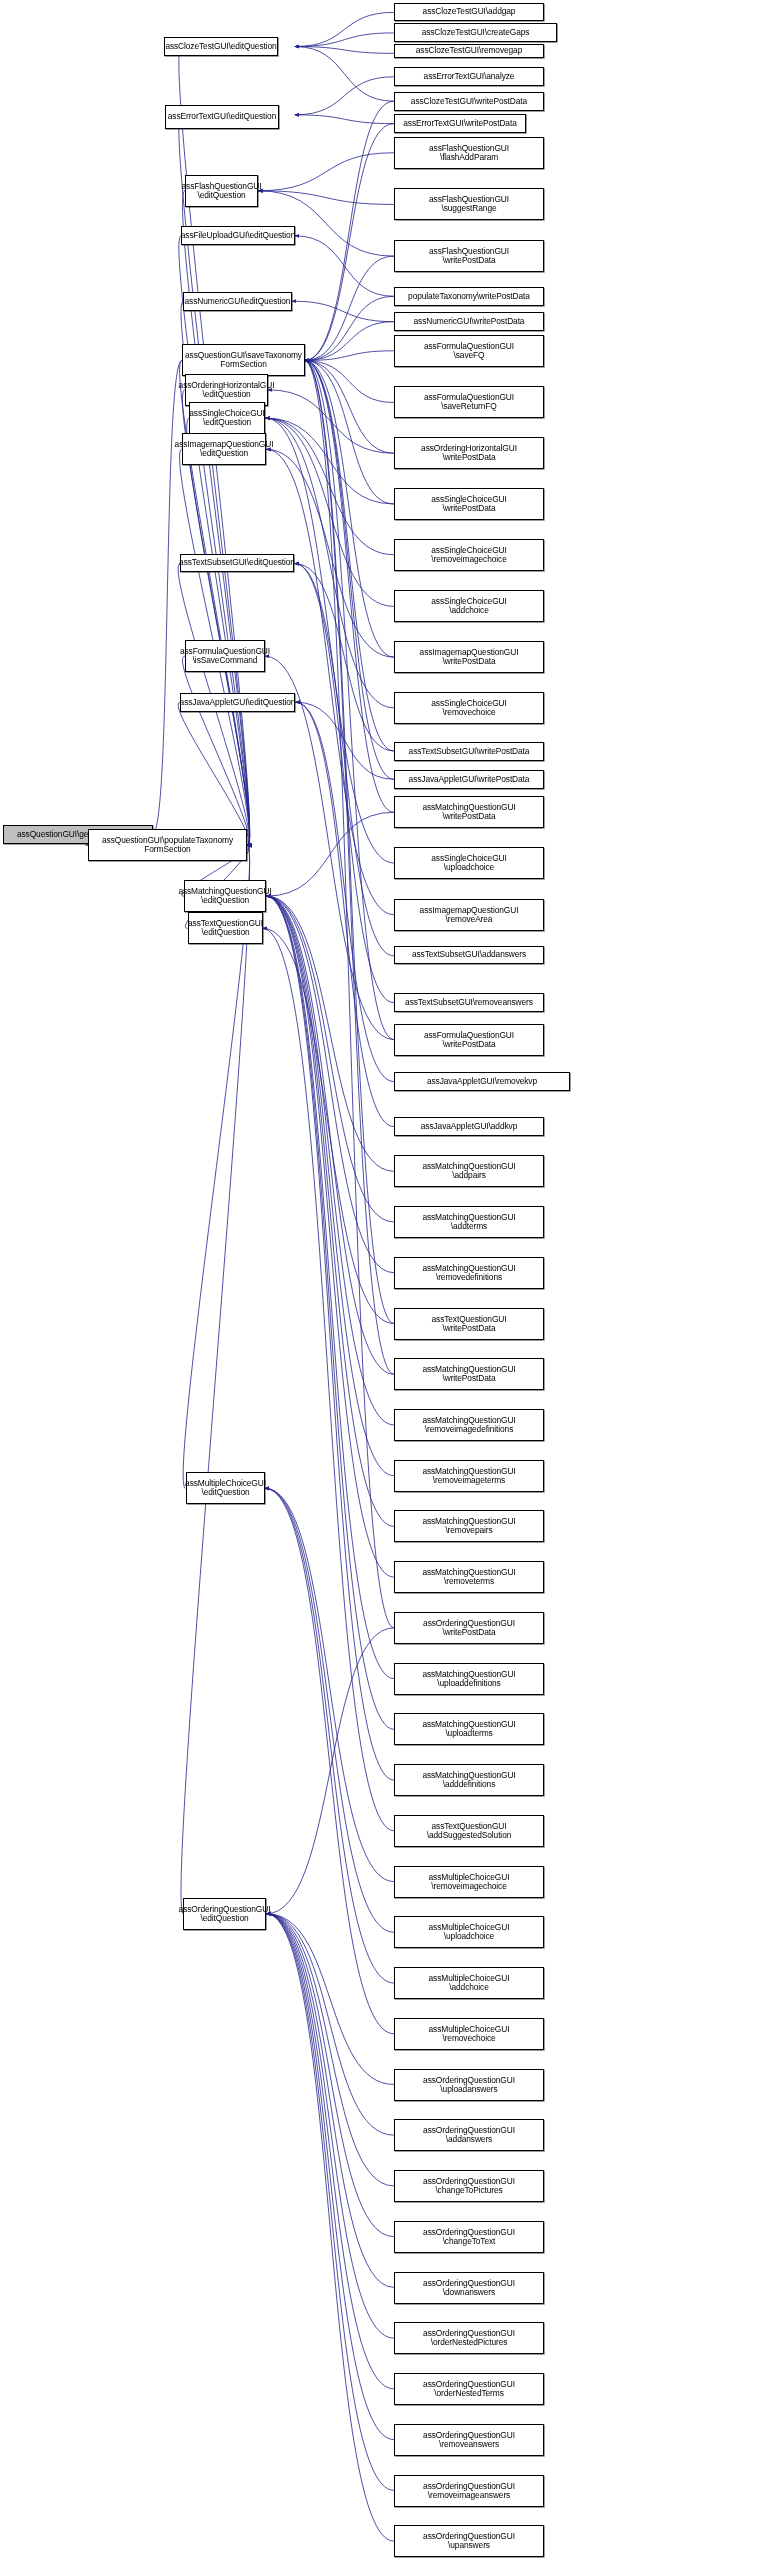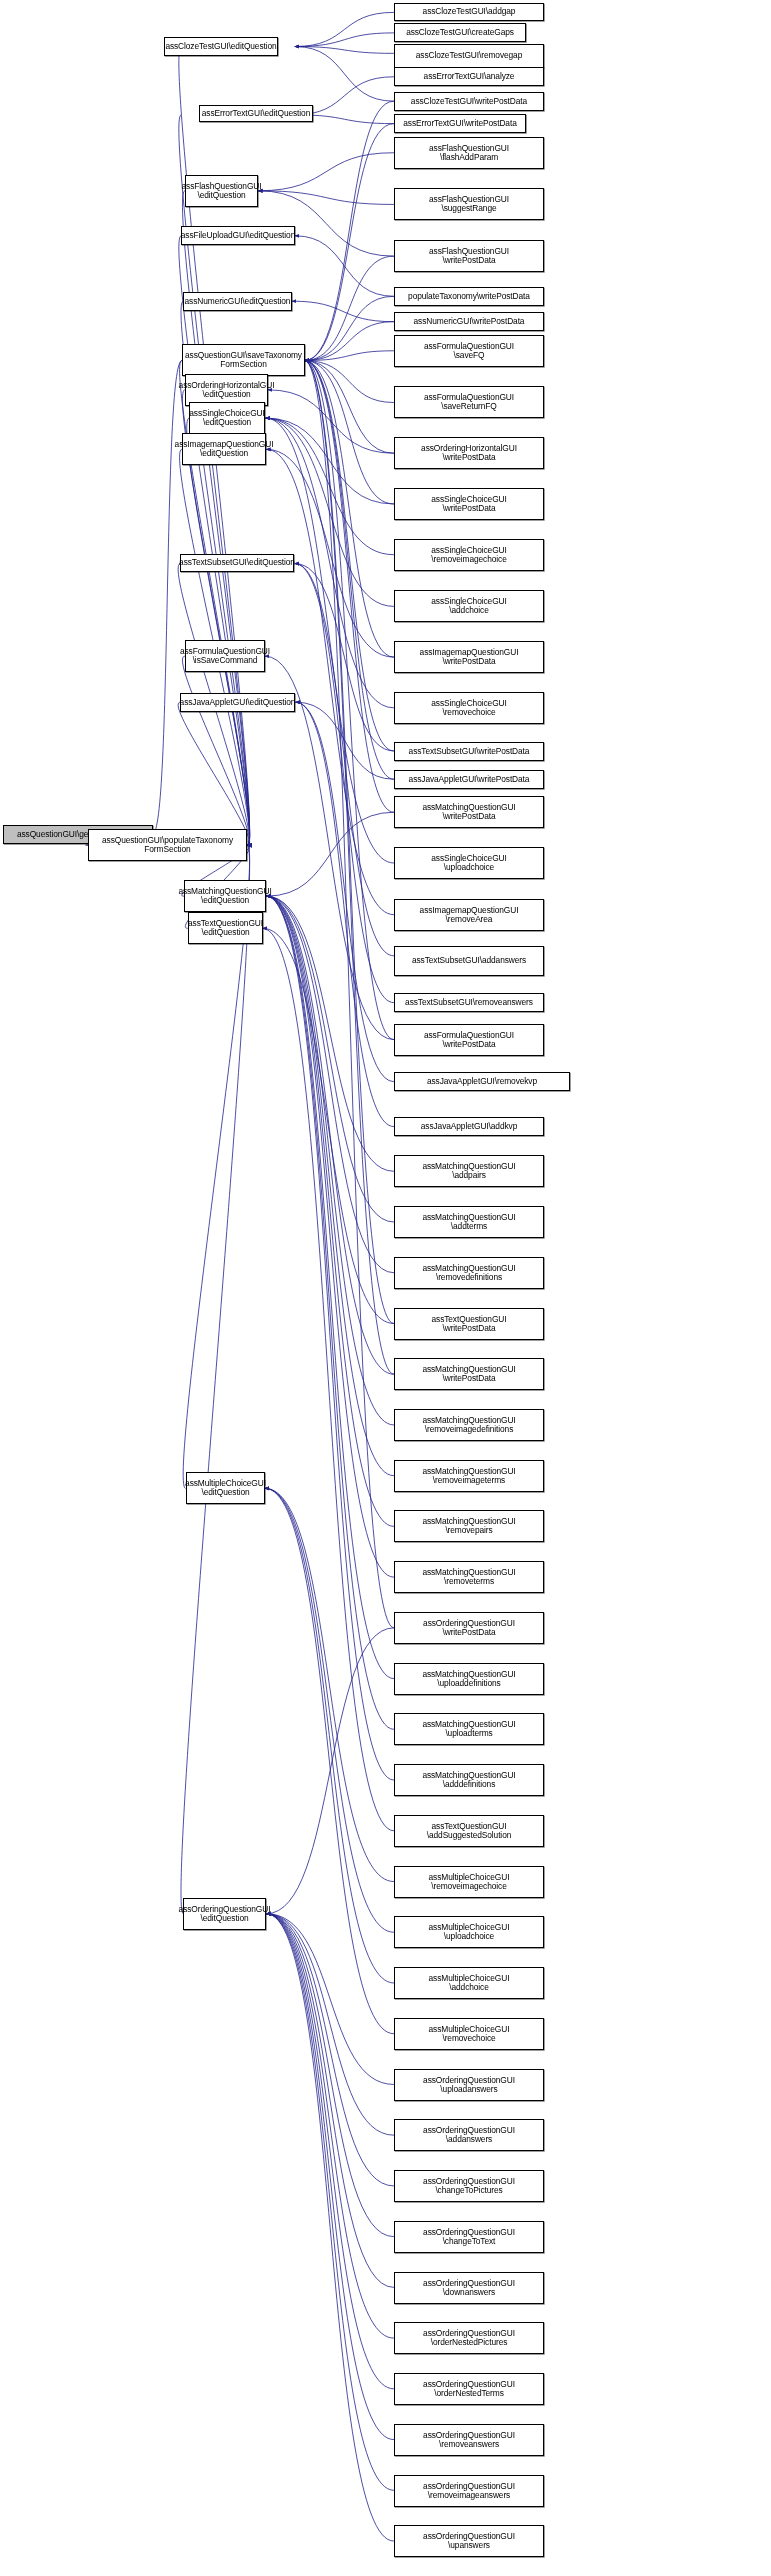--- a/index.html
+++ b/index.html
@@ -131,21 +131,21 @@
       <path d="M537,3186.979696969697 C441.3,3186.979696969697 458.7,2608.4626515151517 363,2608.4626515151517" fill="none" stroke="#24248f" stroke-width="1.1" marker-end="url(#ah)"></path>
       <path d="M537,3256.1357575757575 C441.3,3256.1357575757575 458.7,2608.4626515151517 363,2608.4626515151517" fill="none" stroke="#24248f" stroke-width="1.1" marker-end="url(#ah)"></path>
       <path d="M537,3325.291818181818 C441.3,3325.291818181818 458.7,2608.4626515151517 363,2608.4626515151517" fill="none" stroke="#24248f" stroke-width="1.1" marker-end="url(#ah)"></path>
       <path d="M537,3394.447878787879 C441.3,3394.447878787879 458.7,2608.4626515151517 363,2608.4626515151517" fill="none" stroke="#24248f" stroke-width="1.1" marker-end="url(#ah)"></path>
       <path d="M537,3463.6039393939395 C441.3,3463.6039393939395 458.7,2608.4626515151517 363,2608.4626515151517" fill="none" stroke="#24248f" stroke-width="1.1" marker-end="url(#ah)"></path>
     </svg>
 <div class="node root" style="left: 2.9px; top: 825px; width: 150px; height: 18.6px;">assQuestionGUI\getTaxonomyIds</div>
     <div class="node" style="left: 88px; top: 829px; width: 159px; height: 32px;">assQuestionGUI\populateTaxonomy
 FormSection</div>
     <div class="node" style="left: 164px; top: 37px; width: 114px; height: 18.6px;">assClozeTestGUI\editQuestion</div>
-    <div class="node" style="left: 199px; top: 105px; width: 114px; height: 17px;">assErrorTextGUI\editQuestion</div>
+    <div class="node" style="left: 165px; top: 105px; width: 114px; height: 24px;">assErrorTextGUI\editQuestion</div>
     <div class="node" style="left: 185px; top: 175px; width: 73px; height: 32px;">assFlashQuestionGUI
 \editQuestion</div>
     <div class="node" style="left: 181px; top: 226px; width: 114px; height: 18.6px;">assFileUploadGUI\editQuestion</div>
     <div class="node" style="left: 183px; top: 292px; width: 109px; height: 18.6px;">assNumericGUI\editQuestion</div>
     <div class="node" style="left: 182px; top: 344px; width: 123px; height: 32px;">assQuestionGUI\saveTaxonomy
 FormSection</div>
     <div class="node" style="left: 185px; top: 374px; width: 83px; height: 32px;">assOrderingHorizontalGUI
 \editQuestion</div>
     <div class="node" style="left: 189px; top: 402px; width: 76px; height: 32px;">assSingleChoiceGUI
 \editQuestion</div>
@@ -157,22 +157,22 @@
     <div class="node" style="left: 180px; top: 693px; width: 115px; height: 18.6px;">assJavaAppletGUI\editQuestion</div>
     <div class="node" style="left: 184px; top: 880px; width: 82px; height: 32px;">assMatchingQuestionGUI
 \editQuestion</div>
     <div class="node" style="left: 188px; top: 912px; width: 75px; height: 32px;">assTextQuestionGUI
 \editQuestion</div>
     <div class="node" style="left: 186px; top: 1472px; width: 79px; height: 32px;">assMultipleChoiceGUI
 \editQuestion</div>
     <div class="node" style="left: 183px; top: 1898px; width: 83px; height: 32px;">assOrderingQuestionGUI
 \editQuestion</div>
     <div class="node" style="left: 394px; top: 2.9px; width: 150px; height: 18.6px;">assClozeTestGUI\addgap</div>
-    <div class="node" style="left: 394px; top: 23.4px; width: 132px; height: 18.6px;">assClozeTestGUI\createGaps</div>
-    <div class="node" style="left: 394px; top: 44px; width: 150px; height: 24px;">assClozeTestGUI\removegap</div>
+    <div class="node" style="left: 394px; top: 23.4px; width: 163px; height: 18.6px;">assClozeTestGUI\createGaps</div>
+    <div class="node" style="left: 394px; top: 44px; width: 150px; height: 14px;">assClozeTestGUI\removegap</div>
     <div class="node" style="left: 394px; top: 67px; width: 150px; height: 18.6px;">assErrorTextGUI\analyze</div>
     <div class="node" style="left: 394px; top: 92px; width: 150px; height: 18.6px;">assClozeTestGUI\writePostData</div>
     <div class="node" style="left: 394px; top: 114px; width: 132px; height: 18.6px;">assErrorTextGUI\writePostData</div>
     <div class="node" style="left: 394px; top: 137px; width: 150px; height: 32px;">assFlashQuestionGUI
 \flashAddParam</div>
     <div class="node" style="left: 394px; top: 188px; width: 150px; height: 32px;">assFlashQuestionGUI
 \suggestRange</div>
     <div class="node" style="left: 394px; top: 240px; width: 150px; height: 32px;">assFlashQuestionGUI
 \writePostData</div>
     <div class="node" style="left: 394px; top: 287px; width: 150px; height: 18.6px;">populateTaxonomy\writePostData</div>
@@ -194,21 +194,21 @@
     <div class="node" style="left: 394px; top: 692px; width: 150px; height: 32px;">assSingleChoiceGUI
 \removechoice</div>
     <div class="node" style="left: 394px; top: 742px; width: 150px; height: 18.6px;">assTextSubsetGUI\writePostData</div>
     <div class="node" style="left: 394px; top: 770px; width: 150px; height: 18.6px;">assJavaAppletGUI\writePostData</div>
     <div class="node" style="left: 394px; top: 796px; width: 150px; height: 32px;">assMatchingQuestionGUI
 \writePostData</div>
     <div class="node" style="left: 394px; top: 847px; width: 150px; height: 32px;">assSingleChoiceGUI
 \uploadchoice</div>
     <div class="node" style="left: 394px; top: 899px; width: 150px; height: 32px;">assImagemapQuestionGUI
 \removeArea</div>
-    <div class="node" style="left: 394px; top: 946px; width: 150px; height: 30px;">assTextSubsetGUI\addanswers</div>
+    <div class="node" style="left: 394px; top: 946px; width: 150px; height: 18px;">assTextSubsetGUI\addanswers</div>
     <div class="node" style="left: 394px; top: 993px; width: 150px; height: 18.6px;">assTextSubsetGUI\removeanswers</div>
     <div class="node" style="left: 394px; top: 1024px; width: 150px; height: 32px;">assFormulaQuestionGUI
 \writePostData</div>
     <div class="node" style="left: 394px; top: 1072px; width: 176px; height: 18.6px;">assJavaAppletGUI\removekvp</div>
     <div class="node" style="left: 394px; top: 1117px; width: 150px; height: 18.6px;">assJavaAppletGUI\addkvp</div>
     <div class="node" style="left: 394px; top: 1155px; width: 150px; height: 32px;">assMatchingQuestionGUI
 \addpairs</div>
     <div class="node" style="left: 394px; top: 1206px; width: 150px; height: 32px;">assMatchingQuestionGUI
 \addterms</div>
     <div class="node" style="left: 394px; top: 1257px; width: 150px; height: 32px;">assMatchingQuestionGUI

